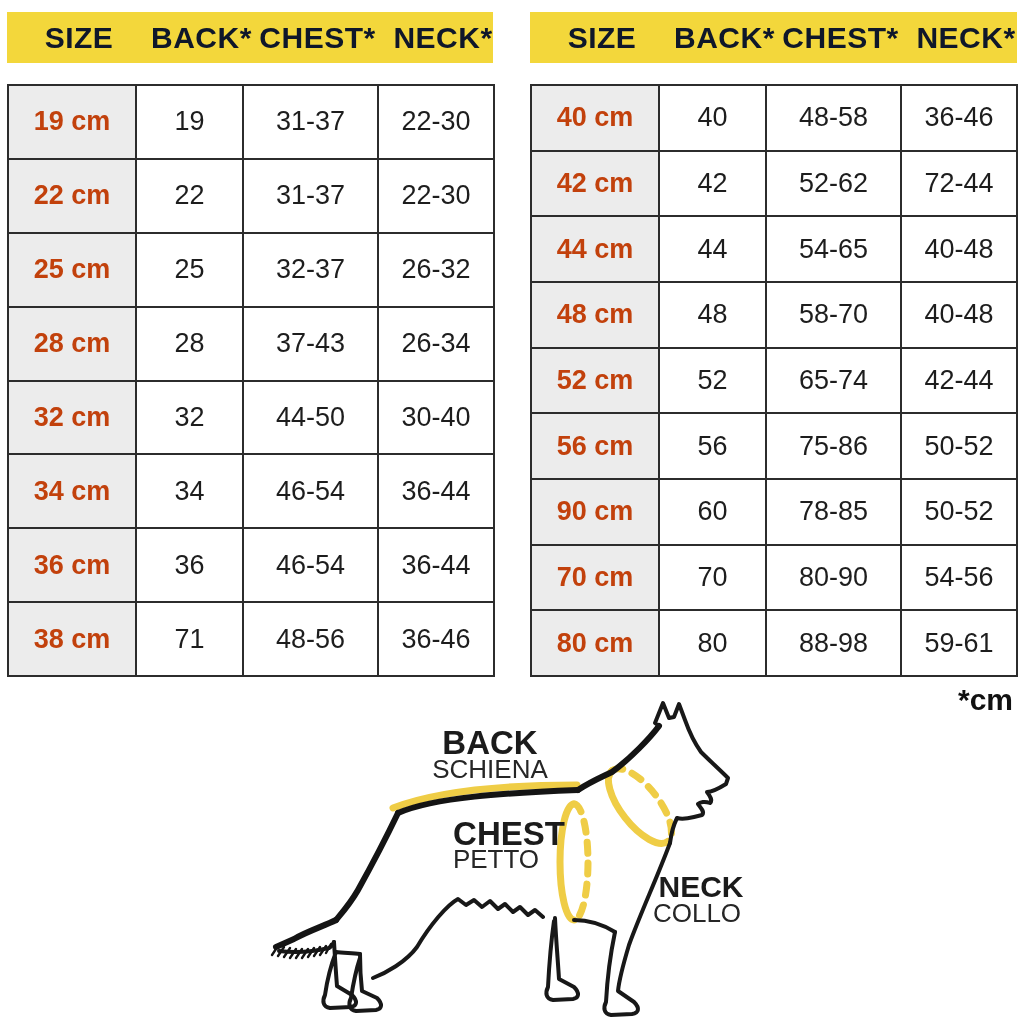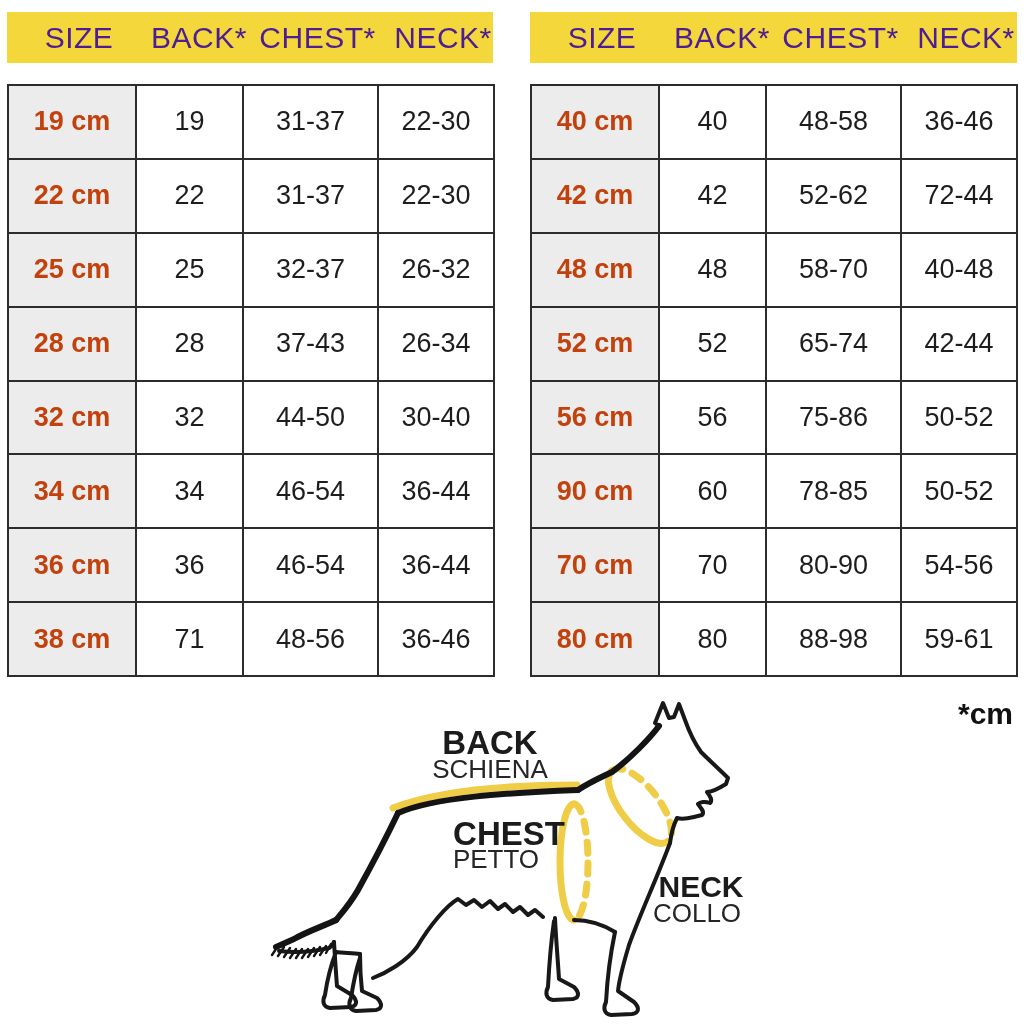--- a/index.html
+++ b/index.html
@@ -18,42 +18,42 @@
   .tblock.left{left:7px;width:486px;}
   .tblock.right{left:530px;width:487px;}
 
   .thead{
     position:absolute;top:12px;left:0;right:0;height:51px;
     background:var(--header-yellow);
     display:grid;grid-template-columns:128px 107px 135px 116px;
     align-items:center;
   }
   .thead .hcell{
-    text-align:center;font-weight:400;font-size:30px;letter-spacing:0.5px;
-    color:#4c1d95;white-space:nowrap;margin-left:16px;
+    text-align:center;font-weight:700;font-size:30px;letter-spacing:0.5px;
+    color:#0f172a;white-space:nowrap;margin-left:16px;
   }
 
   table.size-table{
     position:absolute;top:84px;left:0;
     width:100%;height:593px;
     border-collapse:collapse;table-layout:fixed;
   }
   table.size-table td{
     border:2px solid var(--table-border);
     text-align:center;vertical-align:middle;
     font-size:27px;color:#1d1d1d;
     padding:0;white-space:nowrap;
   }
   table.size-table td:first-child{
     background:var(--size-column-gray);
     font-weight:bold;color:#c2410c;
   }
 
   .unit-note{
-    position:absolute;top:697px;right:21px;
+    position:absolute;top:683px;right:21px;
     font-size:30px;font-weight:800;color:#111;
   }
 
   svg.dog{position:absolute;left:250px;top:690px;width:520px;height:334px;}
   svg.dog .ink{fill:none;stroke:#181818;stroke-width:4;stroke-linecap:round;stroke-linejoin:round;}
   svg.dog .ink-thick{fill:none;stroke:#141414;stroke-width:6;stroke-linecap:round;stroke-linejoin:round;}
   svg.dog .hatch{fill:none;stroke:#141414;stroke-width:2.4;stroke-linecap:round;}
   svg.dog .yline{fill:none;stroke:var(--measurement-yellow);stroke-width:7;stroke-linecap:round;}
   svg.dog .ydash{fill:none;stroke:var(--measurement-yellow);stroke-width:7;stroke-linecap:round;stroke-dasharray:11 10;}
   svg.dog text{font-family:"Liberation Sans",sans-serif;fill:#1b1b1b;}
@@ -152,20 +152,26 @@
             <td>40 cm</td>
             <td>40</td>
             <td>48-58</td>
             <td>36-46</td>
           </tr>
           <tr>
             <td>42 cm</td>
             <td>42</td>
             <td>52-62</td>
             <td>72-44</td>
+          </tr>
+          <tr>
+            <td>44 cm</td>
+            <td>44</td>
+            <td>54-65</td>
+            <td>40-48</td>
           </tr>
           <tr>
             <td>48 cm</td>
             <td>48</td>
             <td>58-70</td>
             <td>40-48</td>
           </tr>
           <tr>
             <td>52 cm</td>
             <td>52</td>

